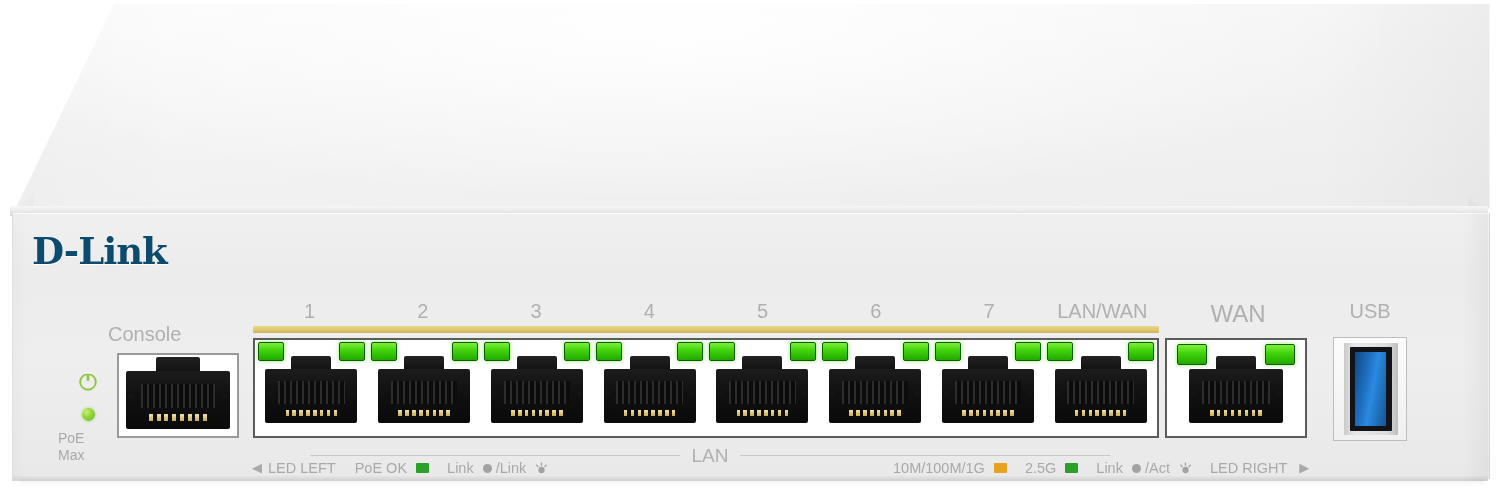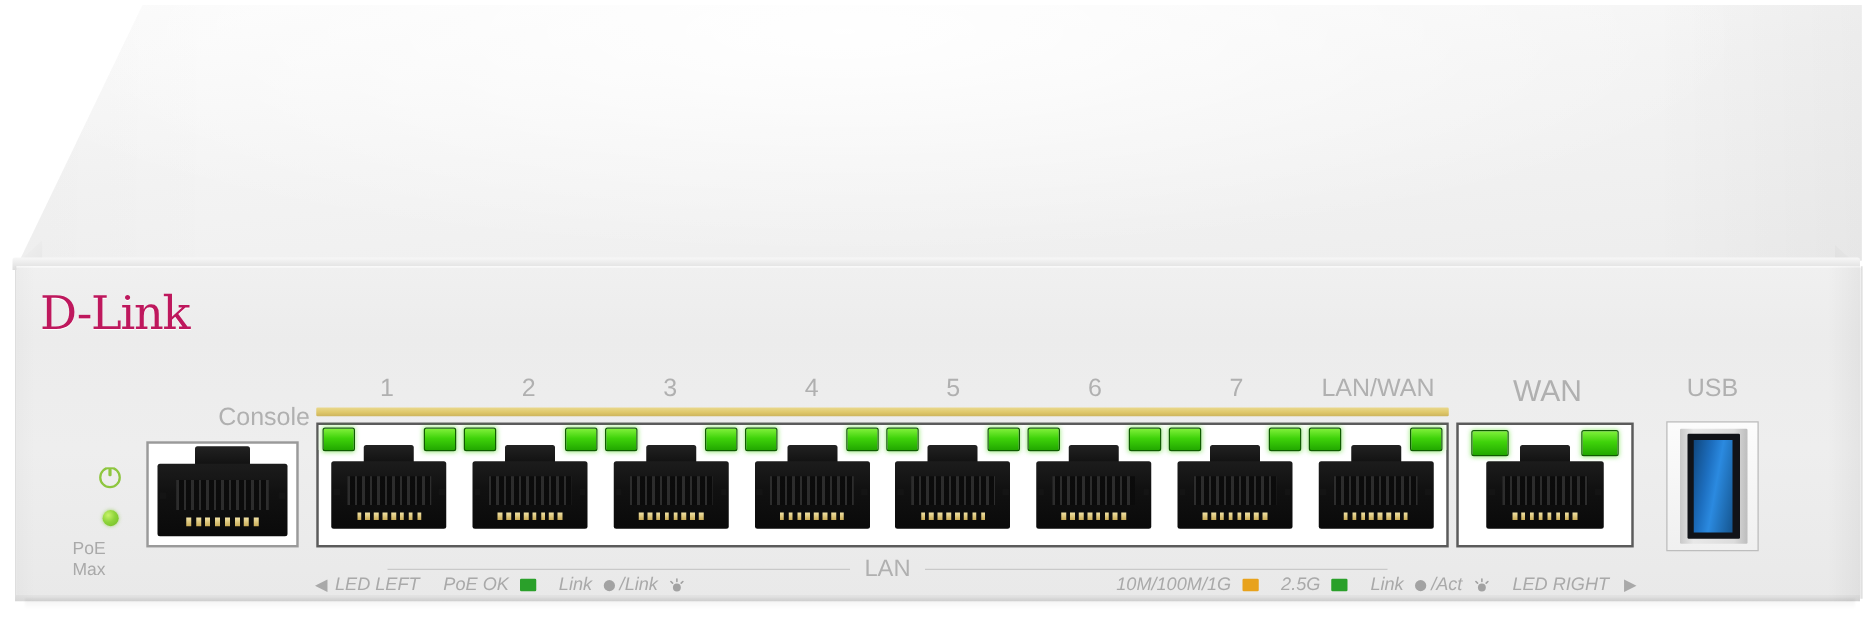--- a/index.html
+++ b/index.html
@@ -98,24 +98,24 @@
   
   .brand {
     position: absolute;
     left: 32px; top: 229px;
     display: flex;
     align-items: baseline;
     gap: 14px;
   }
   .brand-logo {
     font-family: "DejaVu Serif", serif;
-    font-weight: normal;
+    font-weight: bold;
     font-size: 37px;
     letter-spacing: -1px;
-    color: #be185d;
+    color: #0c4a6e;
     text-shadow: 0 1px 0 #ffffff;
   }
   .brand-model {
     font-family: "DejaVu Sans", sans-serif;
     font-weight: bold;
     font-style: italic;
     font-size: 22px;
     letter-spacing: 0px;
     color: #b3b3b3;
     text-shadow: 0 1px 0 #ffffff;
@@ -142,21 +142,21 @@
     line-height: 17px;
     color: #a9a9a9;
     font-family: "Liberation Sans", sans-serif;
   }
 
   
   .console-label {
     position: absolute;
     left: 108px; top: 323px;
     width: 140px;
-    text-align: right;
+    text-align: left;
     font-size: 20px;
     color: #b0b0b0;
   }
   .console-port {
     position: absolute;
     left: 117px; top: 353px;
     width: 122px; height: 85px;
     background: #ffffff;
     border: 2px solid #9a9a9a;
     box-sizing: border-box;
@@ -382,21 +382,21 @@
     position: absolute;
     top: 460px;
     display: flex;
     align-items: center;
     font-size: 14.5px;
     color: #a9a9a9;
     white-space: nowrap;
   }
   .legend-left  { left: 252px; }
   .legend-right { left: 893px; }
-  .legend span.txt { margin-right: 5px; font-style: italic; }
+  .legend span.txt { margin-right: 5px; }
   .legend .gap { display:inline-block; width: 14px; }
 
   .sw-green {
     display: inline-block;
     width: 13px; height: 10px;
     background: #2aa02a;
     margin: 0 4px;
     border-radius: 1px;
     vertical-align: middle;
   }

